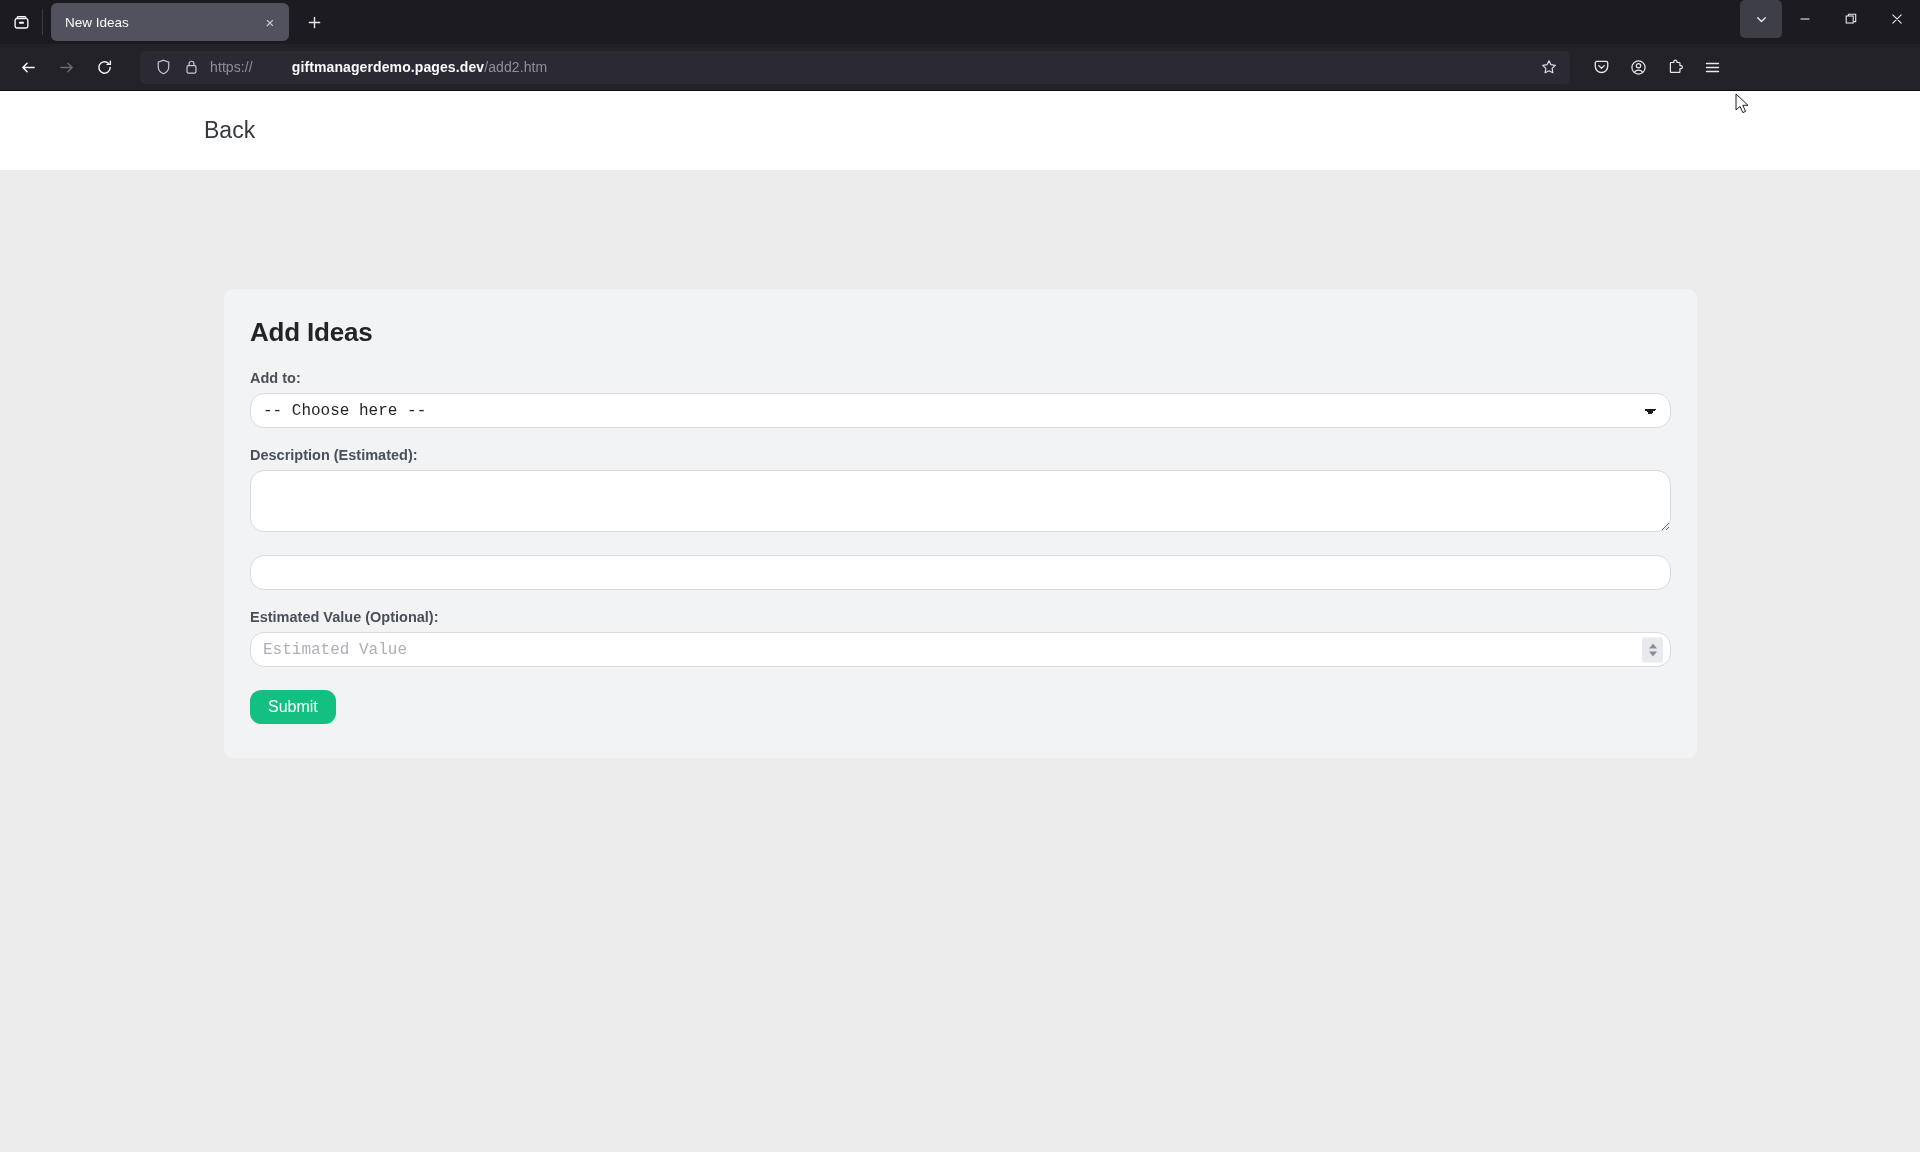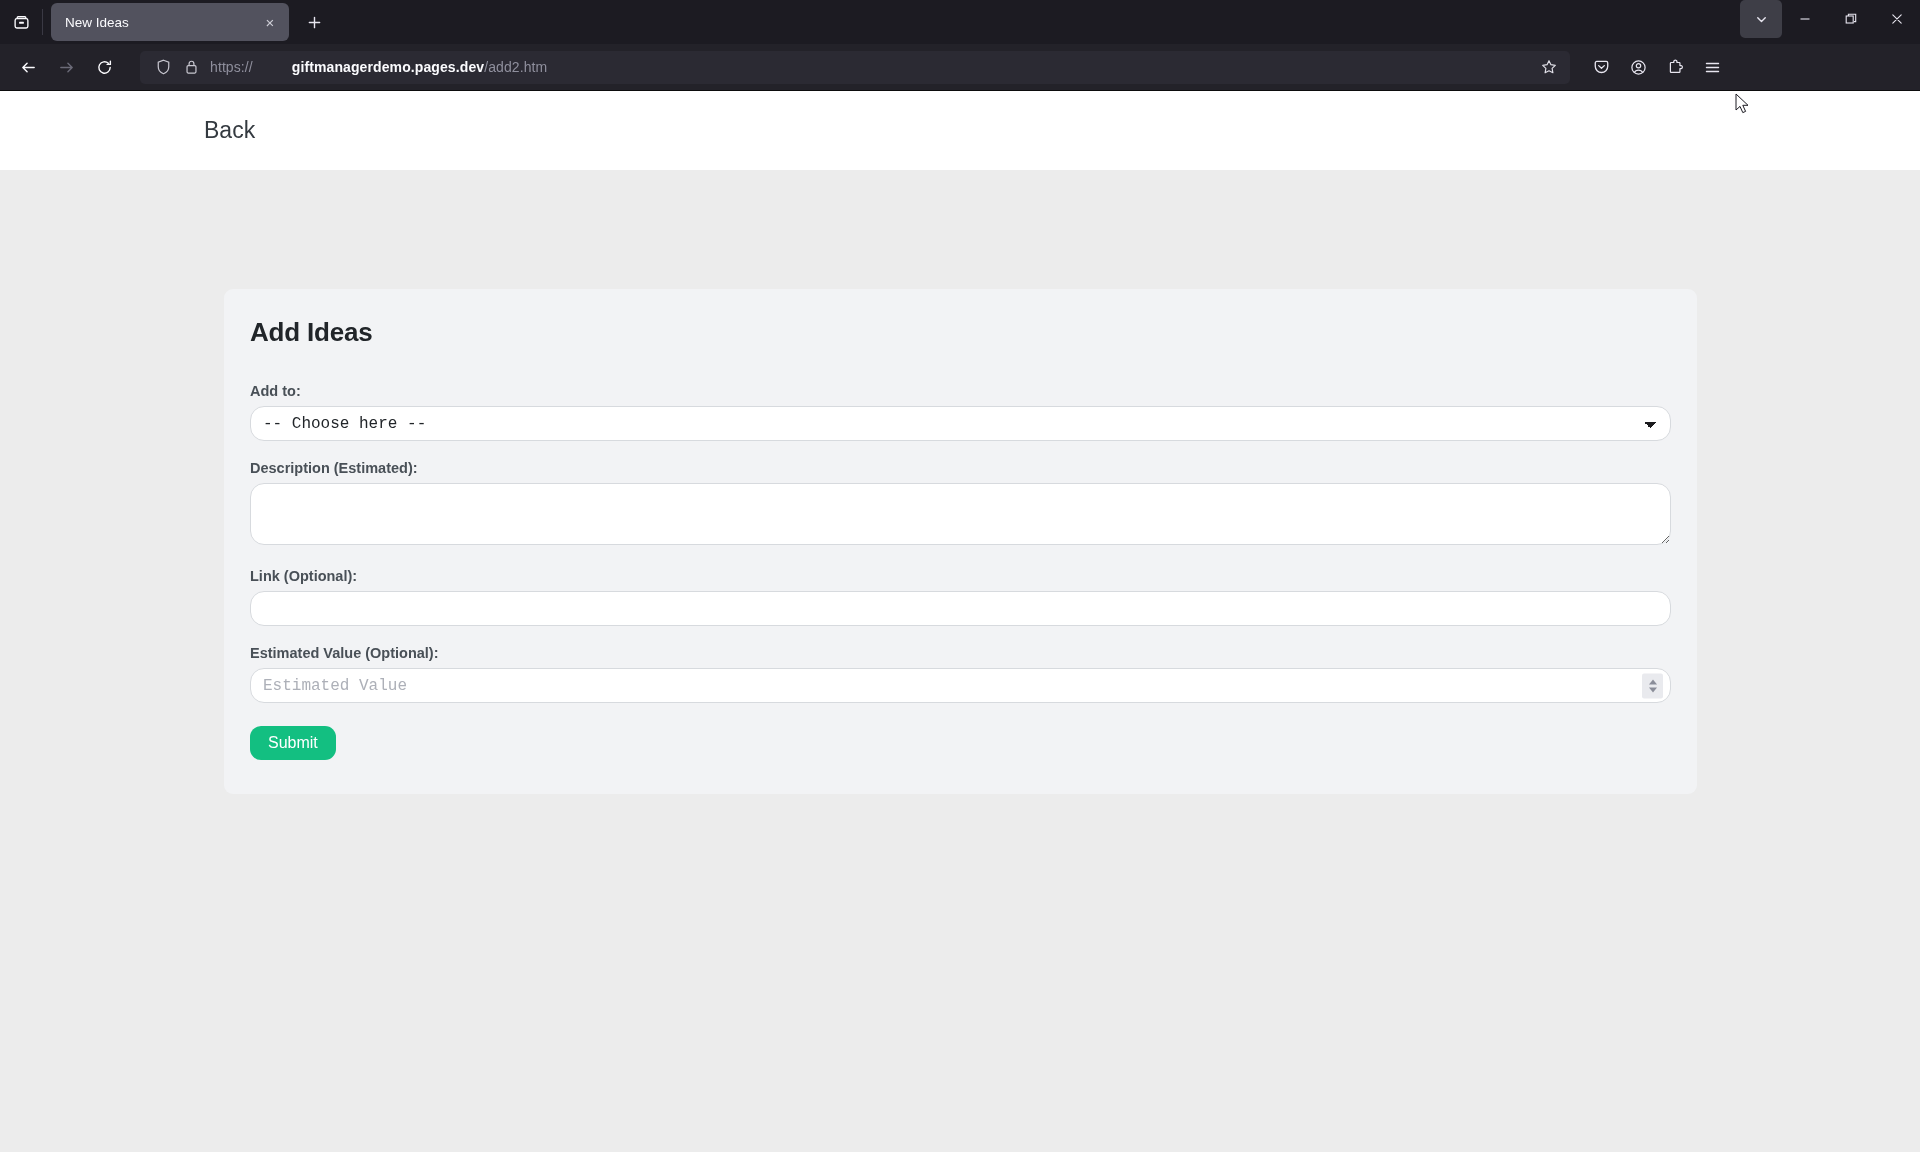--- a/index.html
+++ b/index.html
@@ -164,21 +164,21 @@
     top: 198px;
     width: 1473px;
     background: #f2f3f5;
     border-radius: 9px;
     padding: 28px 26px 34px 26px;
   }
   .card-title {
     font-size: 26px;
     font-weight: bold;
     color: #212529;
-    margin-bottom: 35px;
+    margin-bottom: 22px;
     letter-spacing: -0.2px;
   }
   .field { margin-bottom: 19px; }
   .field:last-of-type { margin-bottom: 0; }
   .flabel {
     display: block;
     font-size: 14.5px;
     font-weight: bold;
     color: #495057;
     margin-bottom: 7px;
@@ -394,21 +394,20 @@
         </select>
       </div>
 
 
       <div class="field">
         <label class="flabel">Description (Estimated):</label>
         <textarea class="ctl" placeholder="" style=""></textarea>
       </div>
 
       <div class="field">
-        <label class="flabel">Link (Optional):</label>
         <input class="ctl" type="text" placeholder="" style="">
       </div>
 
       <div class="field">
         <label class="flabel">Estimated Value (Optional):</label>
         <div class="numwrap">
           <input class="ctl num" type="text" placeholder="Estimated Value" style="">
           <span class="spinner">
             <i class="up"></i>
             <i class="dn"></i>

